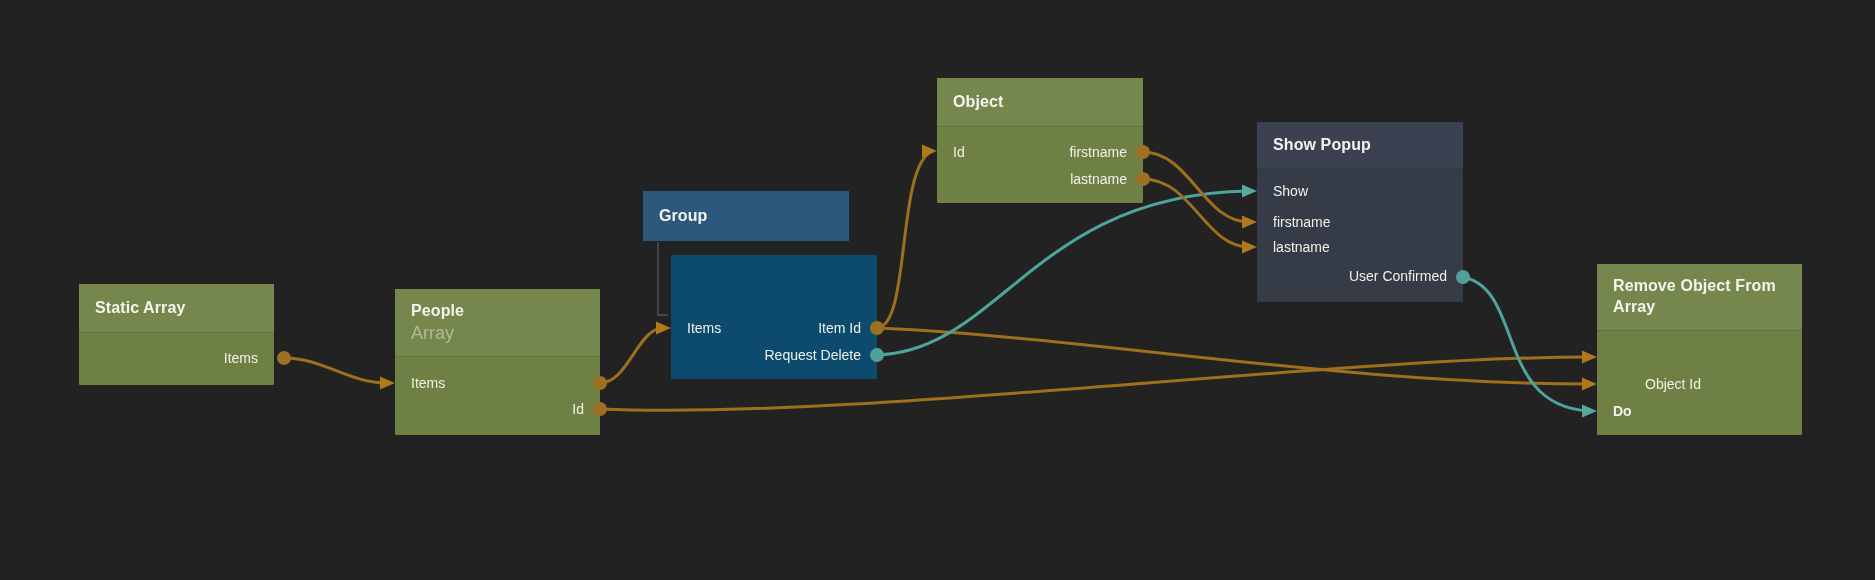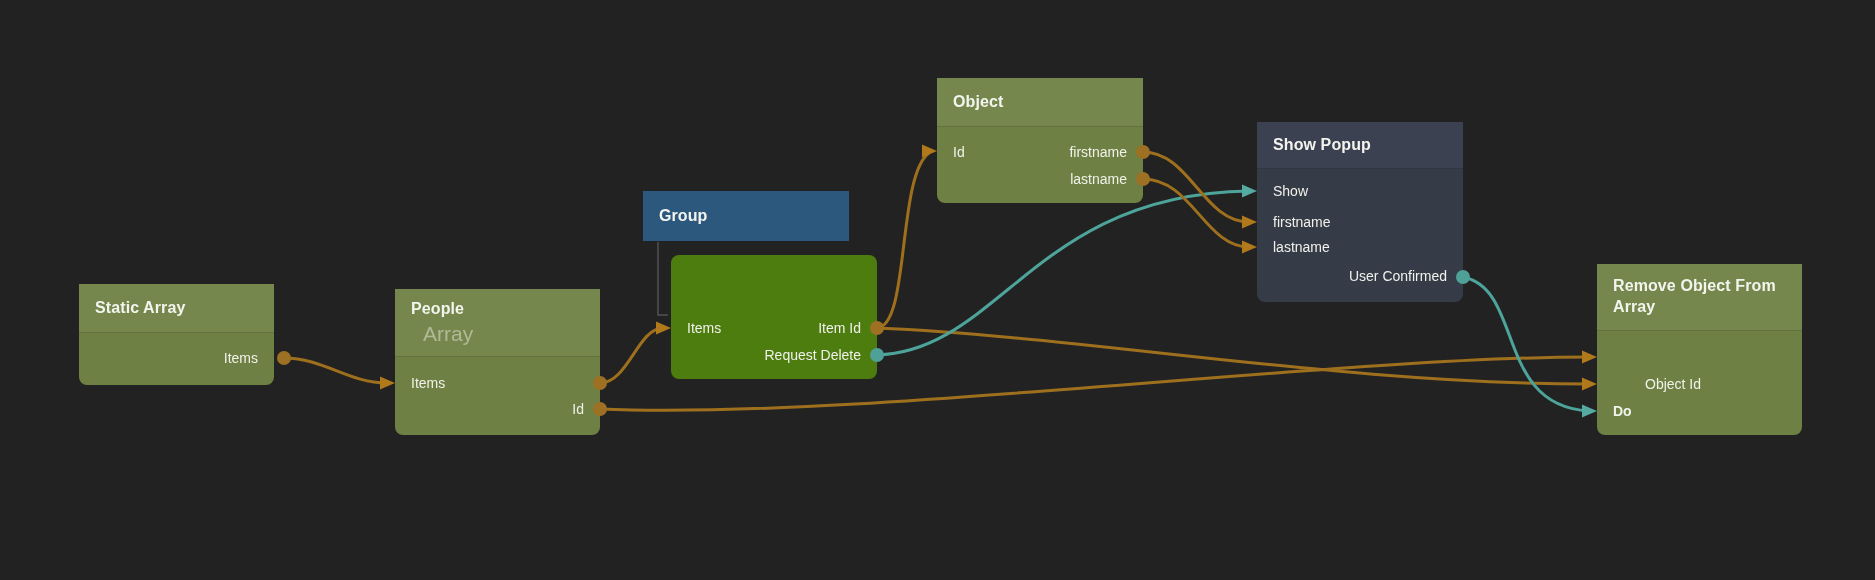--- a/index.html
+++ b/index.html
@@ -4,38 +4,38 @@
 <style>
   * { box-sizing: border-box; margin: 0; padding: 0; }
   html,body { background:#1d1d1d; }
   .canvas {
     position: relative;
     width: 1875px; height: 580px;
     background: #232222;
     overflow: hidden;
     font-family: "Liberation Sans", sans-serif;
   }
-  .node { position: absolute; border-radius: 8px; }
+  .node { position: absolute; border-radius: 1px; }
   .node.data      { background: #6e8043; }
-  .node.visual    { background: #4d7c0f; }
+  .node.visual    { background: #0c4a6e; }
   .node.component { background: #353b47; }
   .hdr {
     display: flex; flex-direction: column; justify-content: center;
     padding: 0 16px;
     border-bottom: 1px solid rgba(0,0,0,0.16);
   }
   .node.data      .hdr { background: #75874c; }
   .node.visual    .hdr { background: #2c587e; }
   .node.component .hdr { background: #3b4150; }
   .node.headeronly .hdr { border-bottom: none; }
   .title {
     font-size: 16px; font-weight: 600; color: #f3f4ee;
     line-height: 1.3; letter-spacing: 0.1px;
   }
-  .sub { font-size: 21px; color: rgba(255,255,255,0.42); line-height: 1.2; margin-top: 1px; margin-left: 12px; }
+  .sub { font-size: 18px; color: rgba(255,255,255,0.42); line-height: 1.2; margin-top: 1px; }
   .row {
     position: absolute; left: 0; right: 0; height: 26px;
     display: flex; align-items: center; justify-content: space-between;
     padding: 0 16px;
     font-size: 14px; color: #f0f1ea;
   }
   .row .r-only { margin-left: auto; text-align: right; }
   svg.wires { position: absolute; left:0; top:0; width:1875px; height:580px; pointer-events: none; }
   svg.wires path, svg.wires circle { pointer-events: auto; }
 </style>

